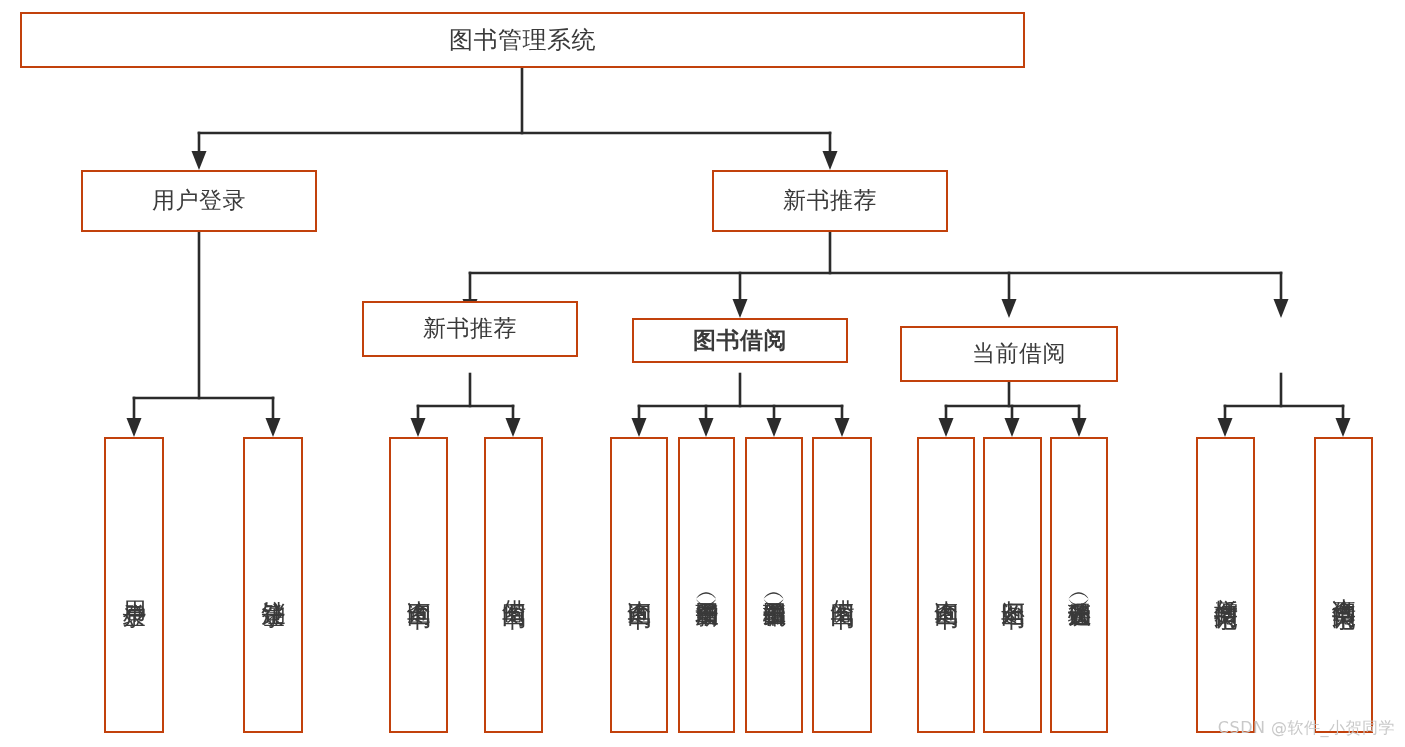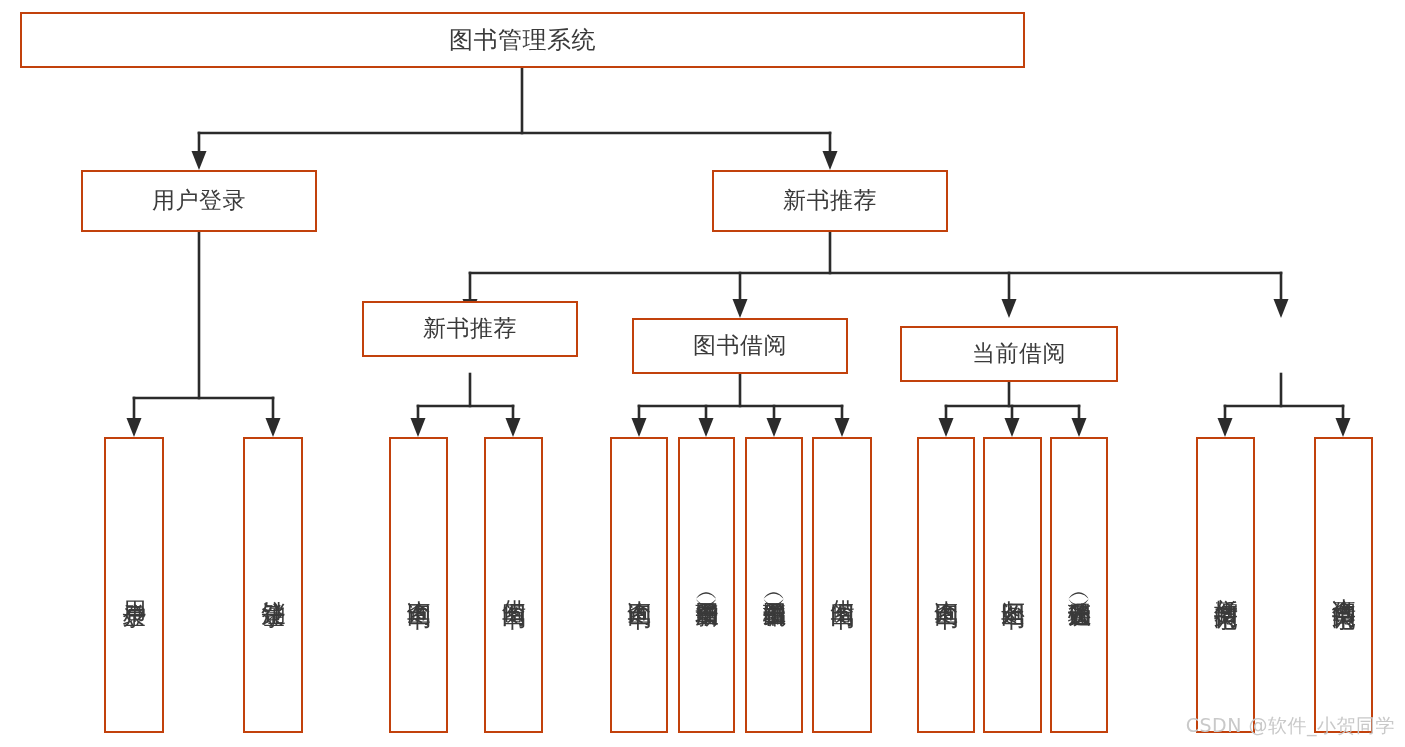--- a/index.html
+++ b/index.html
@@ -66,21 +66,21 @@
     white-space: nowrap;
   }
   .node.vert.tall .label {
     font-size: 23px;
     letter-spacing: 0px;
   }
   .watermark {
     position: absolute;
     right: 10px;
     bottom: 8px;
-    font-size: 19px;
+    font-size: 16px;
     color: #c9c9c9;
     z-index: 5;
     white-space: nowrap;
     letter-spacing: 0.5px;
   }
 </style>
 </head>
 <body>
 
 <div id="diagram-root">
@@ -147,21 +147,21 @@
   <div class="node horiz" id="node-user-login" style="left: 81px; top: 170px; width: 236px; height: 62px;">
     <span class="label">用户登录</span>
   </div>
   <div class="node horiz" id="node-book-manage" style="left: 712px; top: 170px; width: 236px; height: 62px;">
     <span class="label">新书推荐</span>
   </div>
 
   <div class="node horiz" id="node-new-book-rec" style="left: 362px; top: 301px; width: 216px; height: 56px;">
     <span class="label">新书推荐</span>
   </div>
-  <div class="node horiz" id="node-book-borrow" style="left: 632px; top: 318px; width: 216px; height: 56px;">
+  <div class="node horiz" id="node-book-borrow" style="left: 632px; top: 318px; width: 216px; height: 45px; font-weight: bold;">
     <span class="label">图书借阅</span>
   </div>
   <div class="node horiz" id="node-current-borrow" style="left: 900px; top: 326px; width: 218px; height: 56px; padding-left: 20px;">
     <span class="label">当前借阅</span>
   </div>
 
   <div class="node vert" id="node-leaf-user-login" style="left: 104px; top: 437px; width: 60px; height: 296px;">
     <span class="label">用户登录</span>
   </div>
   <div class="node vert" id="node-leaf-user-logout" style="left: 243px; top: 437px; width: 60px; height: 296px;">

